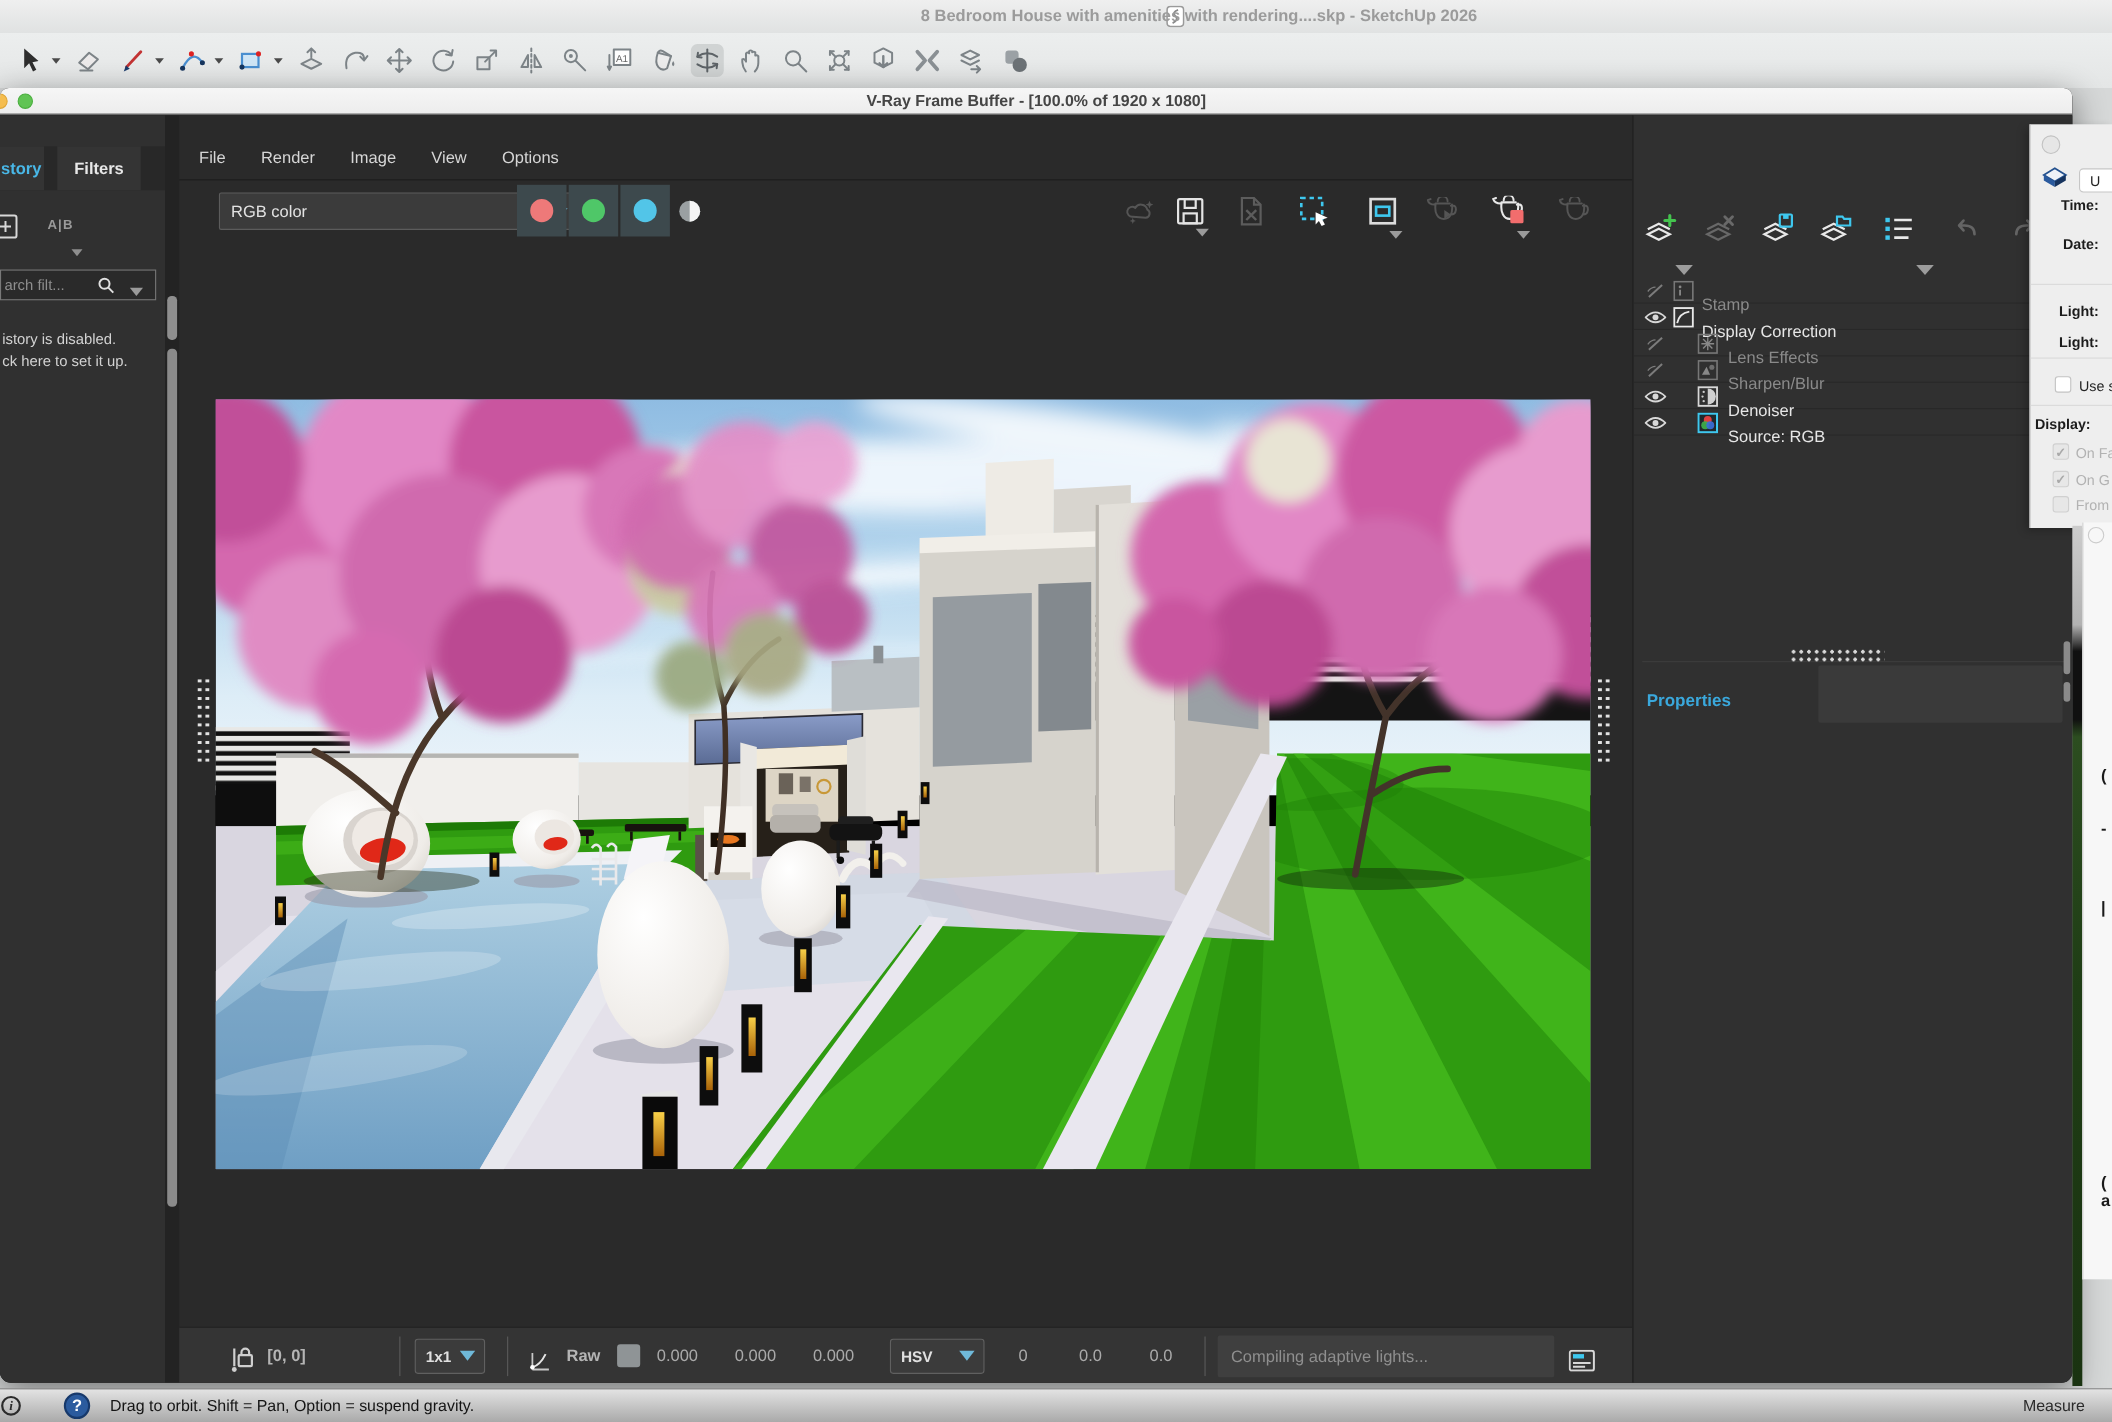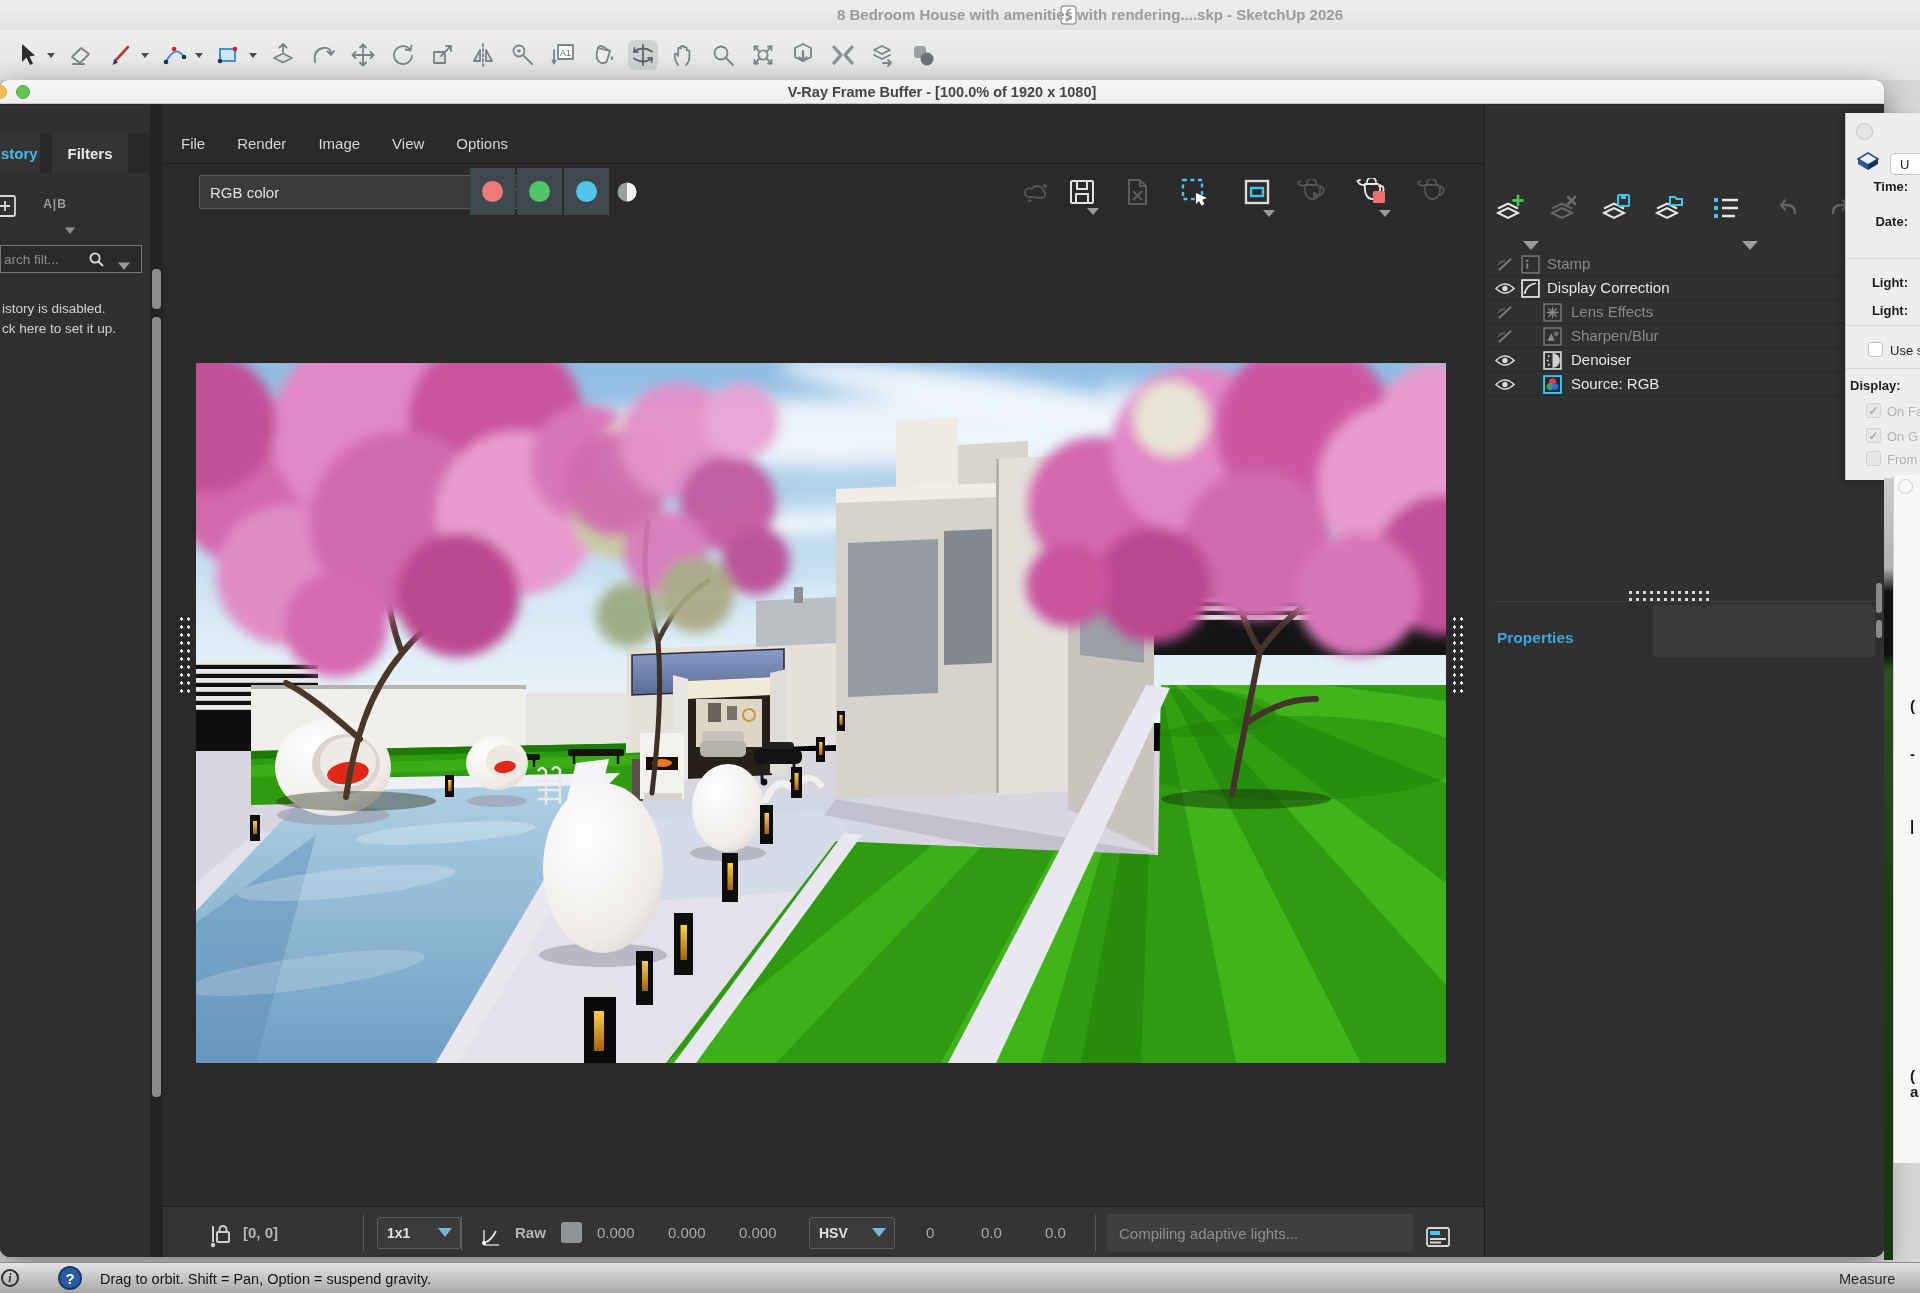--- a/index.html
+++ b/index.html
@@ -101,21 +101,21 @@
   .lp-tabs { position:absolute; left:0; top:22px; width:100%; height:44px; background:#262626; }
   .lp-tab { position:absolute; top:0; height:44px; background:#333333; color:#c9c9c9; font-size:16px; font-weight:bold;
     display:flex; align-items:center; justify-content:center; }
   .lp-tab.active { color:#49b8e8; background:#363636; }
   .lp-ico { position:absolute; top:86px; width:34px; height:34px; display:flex; align-items:center; justify-content:center; }
   .lp-colcaret { position:absolute; top:136px; width:0; height:0; border-left:8px solid transparent;
     border-right:8px solid transparent; border-top:9px solid #9c9c9c; }
   .lrow { position:absolute; left:0; width:100%; height:23px; border-bottom:1px solid #282828; }
   .lrow .vis { position:absolute; left:10px; top:4px; width:22px; height:15px; }
   .lrow .licon { position:absolute; top:2px; width:19px; height:19px; }
-  .lrow .lname { position:absolute; top:2px; font-size:15px; color:#e6e6e6; white-space:nowrap; }
+  .lrow .lname { position:absolute; top:16px; font-size:15px; color:#e6e6e6; white-space:nowrap; }
   .lrow.dim .lname { color:#8a8a8a; }
   .lp-divider { position:absolute; left:8px; top:496px; width:384px; height:1px; background:#3e3e3e; }
   .lp-props { position:absolute; left:12px; top:508px; color:#3aa8dc; font-size:15.5px; font-weight:bold;margin-top:16px; }
   .lp-propfield { position:absolute; left:168px; top:500px; width:222px; height:52px; background:#3a3a3a; border-radius:2px; }
   .lp-scroll { position:absolute; left:391px; width:6px; background:#8a8a8a; border-radius:3px; }
 
   
   .sh-tab { position:absolute; left:1948px; top:93px; width:60px; height:21px; background:#fde047;
     border:1px solid #bdbdbd; border-bottom:none; border-radius:5px 5px 0 0; font-size:13px; color:#3a3a3a;
     padding:2px 0 0 8px; }
@@ -730,21 +730,21 @@
           <span class="fb-ico" style="left:40px; top:12px;">
               <svg width="26" height="26" viewBox="0 0 26 26">
                 <path d="M6 3 V19" stroke="#cfcfcf" stroke-width="2"></path>
                 <circle cx="6" cy="22" r="2.2" fill="#cfcfcf"></circle>
                 <rect x="10" y="9" width="12" height="10" rx="1" stroke="#cfcfcf" fill="none" stroke-width="2"></rect>
                 <path d="M12.5 9 V6.5 a3.5 3.5 0 0 1 7 0 V9" stroke="#cfcfcf" fill="none" stroke-width="2"></path>
               </svg>
             </span>
           <span class="bb bold" style="left:80px;">[0, 0]</span>
           <span class="bb-div" style="left:200px;"></span>
-          <div class="bb-box" style="left:214px; width:84px;">
+          <div class="bb-box" style="left:214px; width:64px;">
             <span>1x1</span>
             <span class="dd-caret"></span>
           </div>
           <span class="bb-div" style="left:298px;"></span>
           <span class="fb-ico" style="left:312px; top:13px;">
               <svg width="24" height="24" viewBox="0 0 24 24">
                 <path d="M4 20 V5 M4 20 H19" stroke="#c8c8c8" stroke-width="1.6" fill="none"></path>
                 <path d="M4 18 Q11 16 16 6" stroke="#e4e4e4" stroke-width="1.8" fill="none"></path>
                 <circle cx="4" cy="18" r="2" fill="#fff"></circle>
               </svg>

